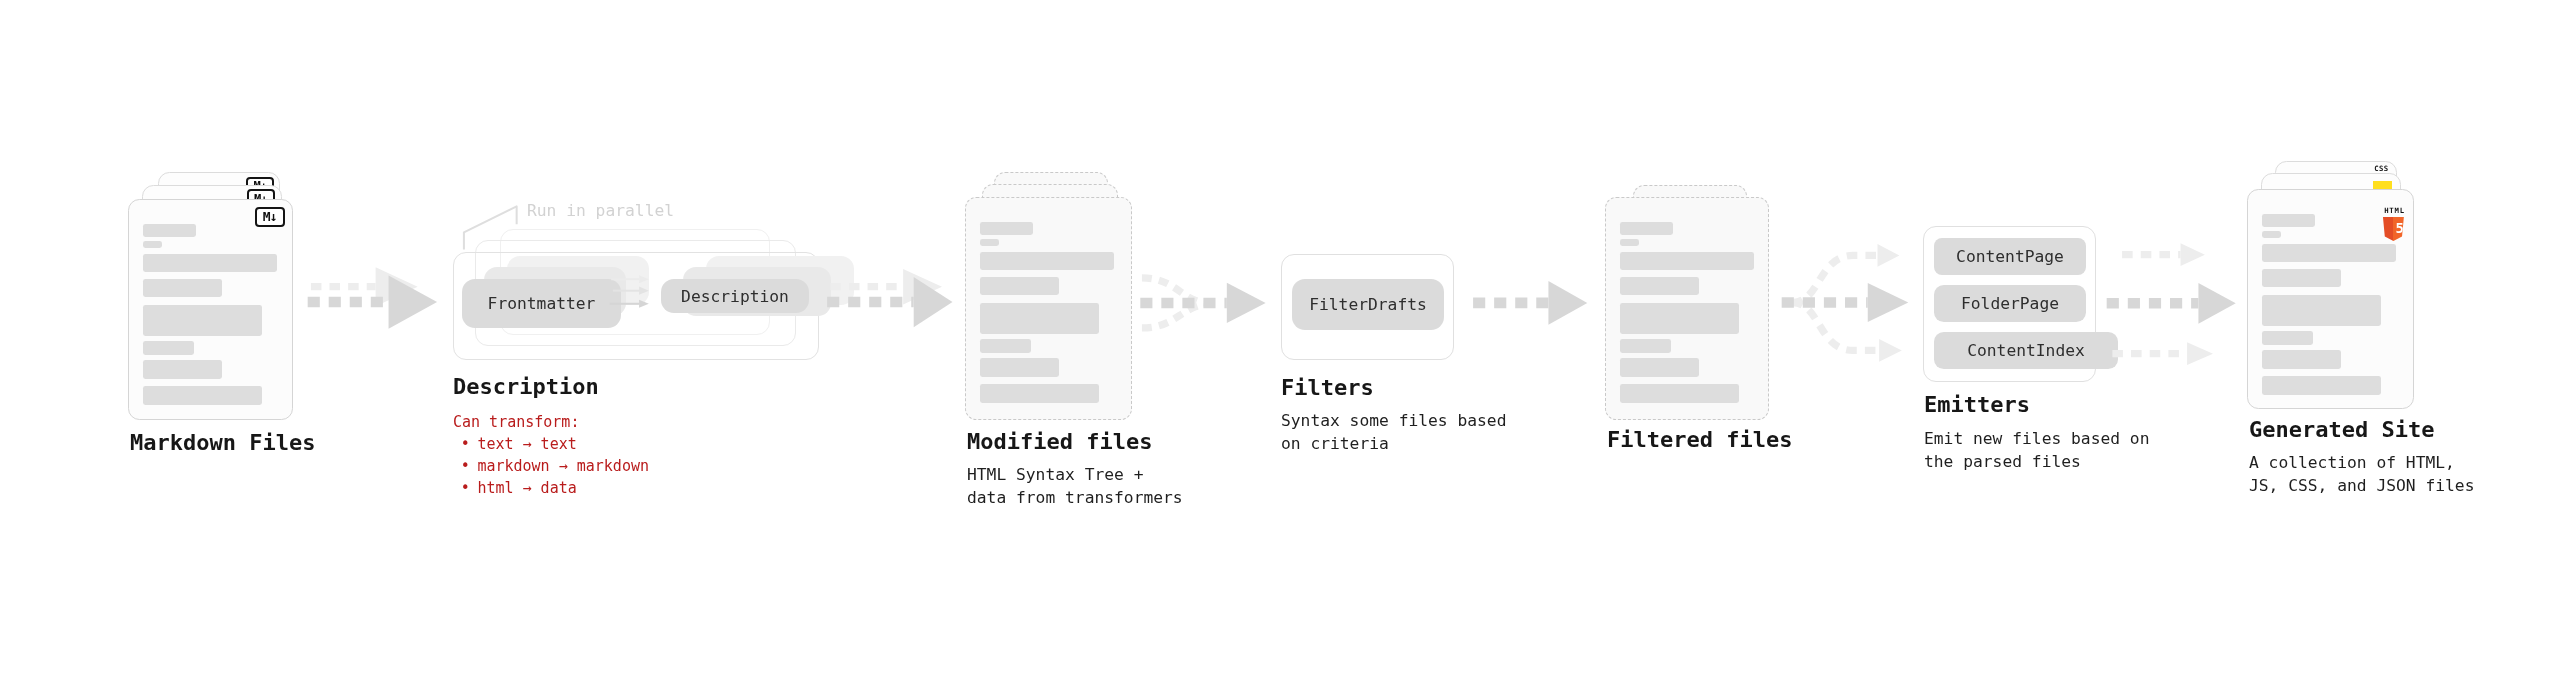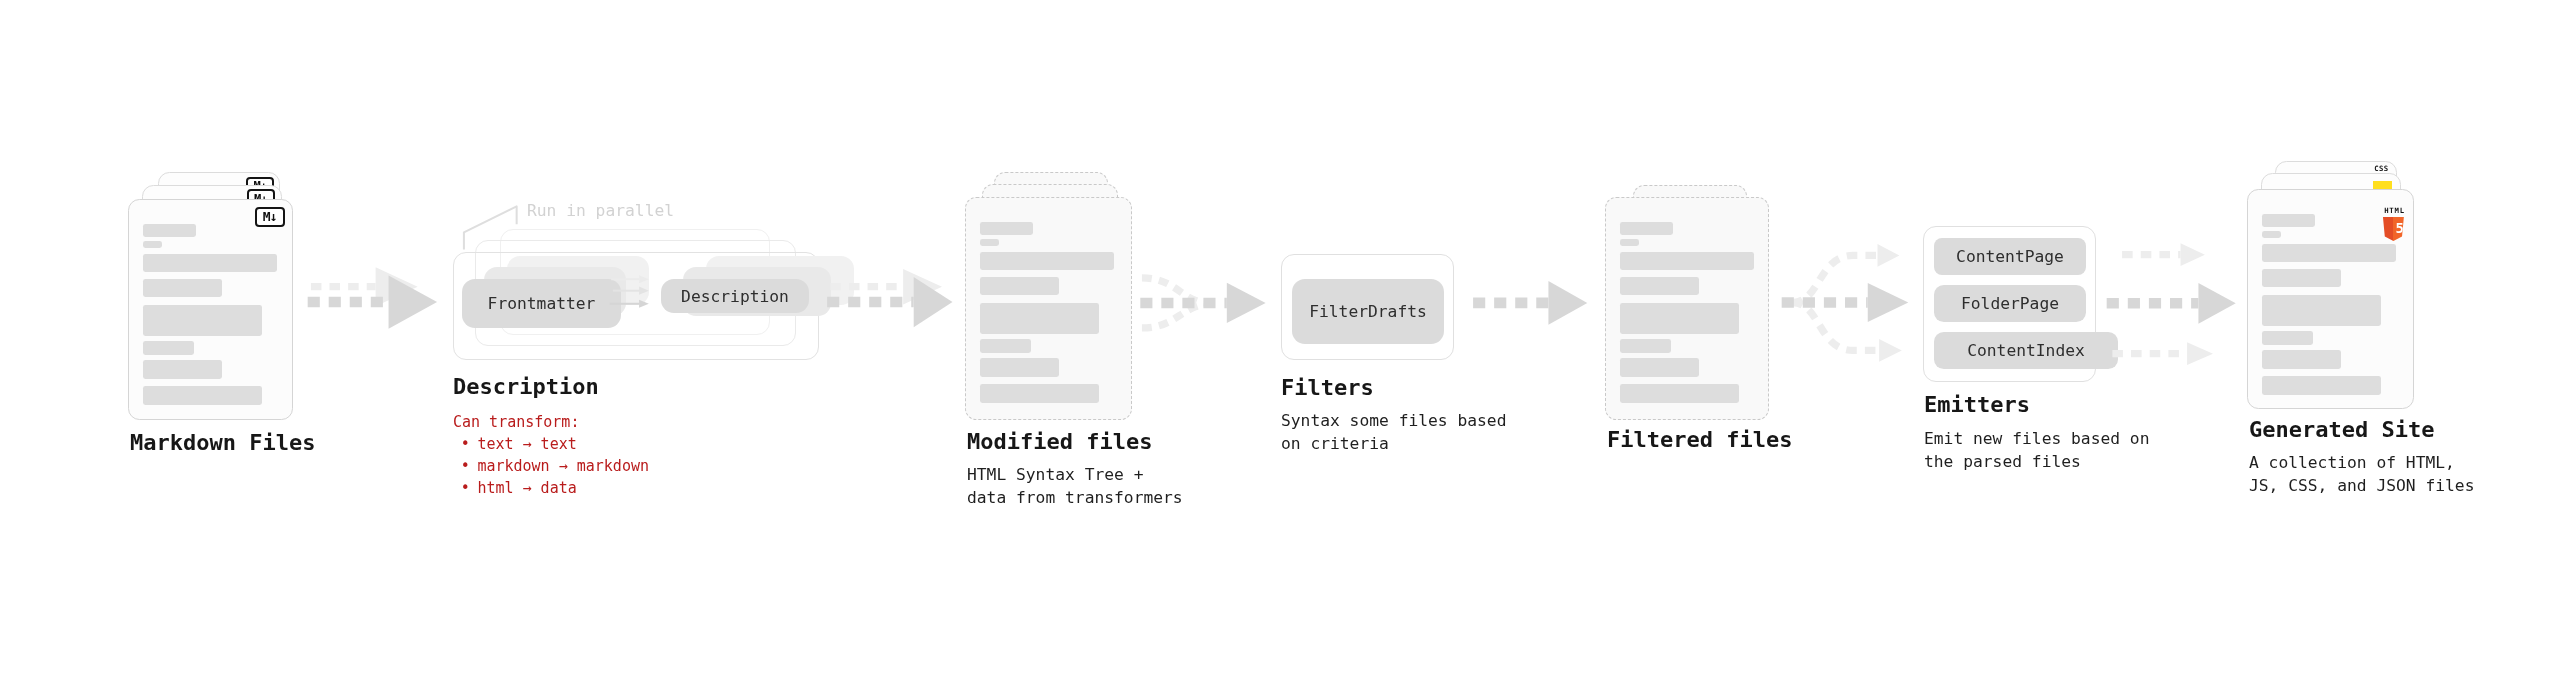--- a/index.html
+++ b/index.html
@@ -170,21 +170,21 @@
 
   <svg style="left:1136px;top:256px;" width="138" height="93" viewBox="0 0 170 115">
     <path class="dash-faint" style="stroke-dasharray:12 9;" d="M 7,27 C 50,27 55,57 92,59"></path>
     <path class="dash-faint" style="stroke-dasharray:12 9;" d="M 7,89 C 50,89 55,61 92,59"></path>
     <line class="dash-bold" x1="5" y1="58" x2="112" y2="58"></line>
     <polygon class="head-bold" points="112,33 160,58 112,83"></polygon>
   </svg>
 
   <div>
     <div class="panel" style="left:1281px;top:254px;width:173px;height:106px;"></div>
-    <div class="pill" style="left:1292px;top:279px;width:152px;height:65px;">FilterDrafts</div>
+    <div class="pill" style="left:1292px;top:279px;width:152px;height:51px;">FilterDrafts</div>
     <div class="stage-title" style="left:1281px;top:375px;">Filters</div>
     <div class="stage-sub" style="left:1281px;top:409px;">Syntax some files based
 on criteria</div>
   </div>
 
   <svg style="left:1468px;top:264px;" width="126" height="81" viewBox="0 0 155 100">
     <line class="dash-bold" x1="6" y1="48" x2="99" y2="48"></line>
     <polygon class="head-bold" points="99,21 147,48 99,75"></polygon>
   </svg>
 

